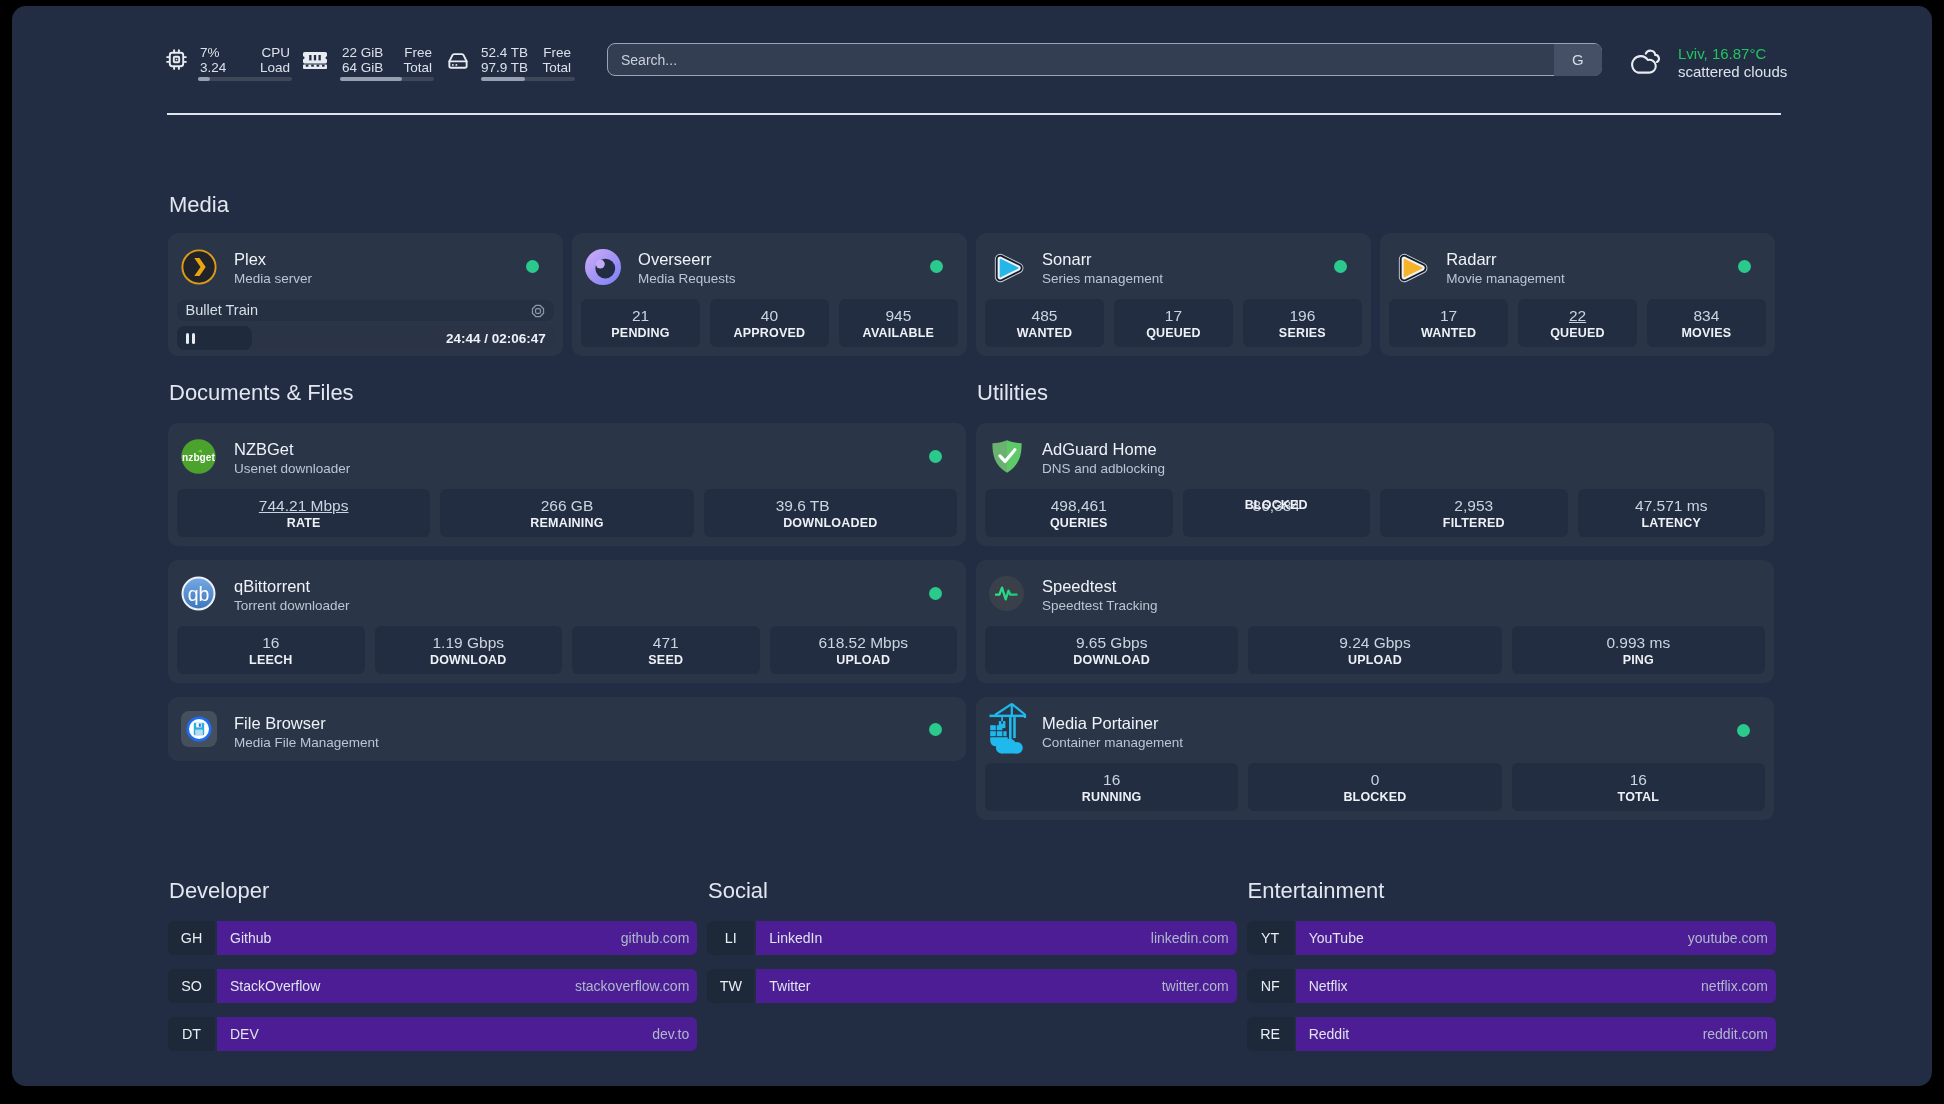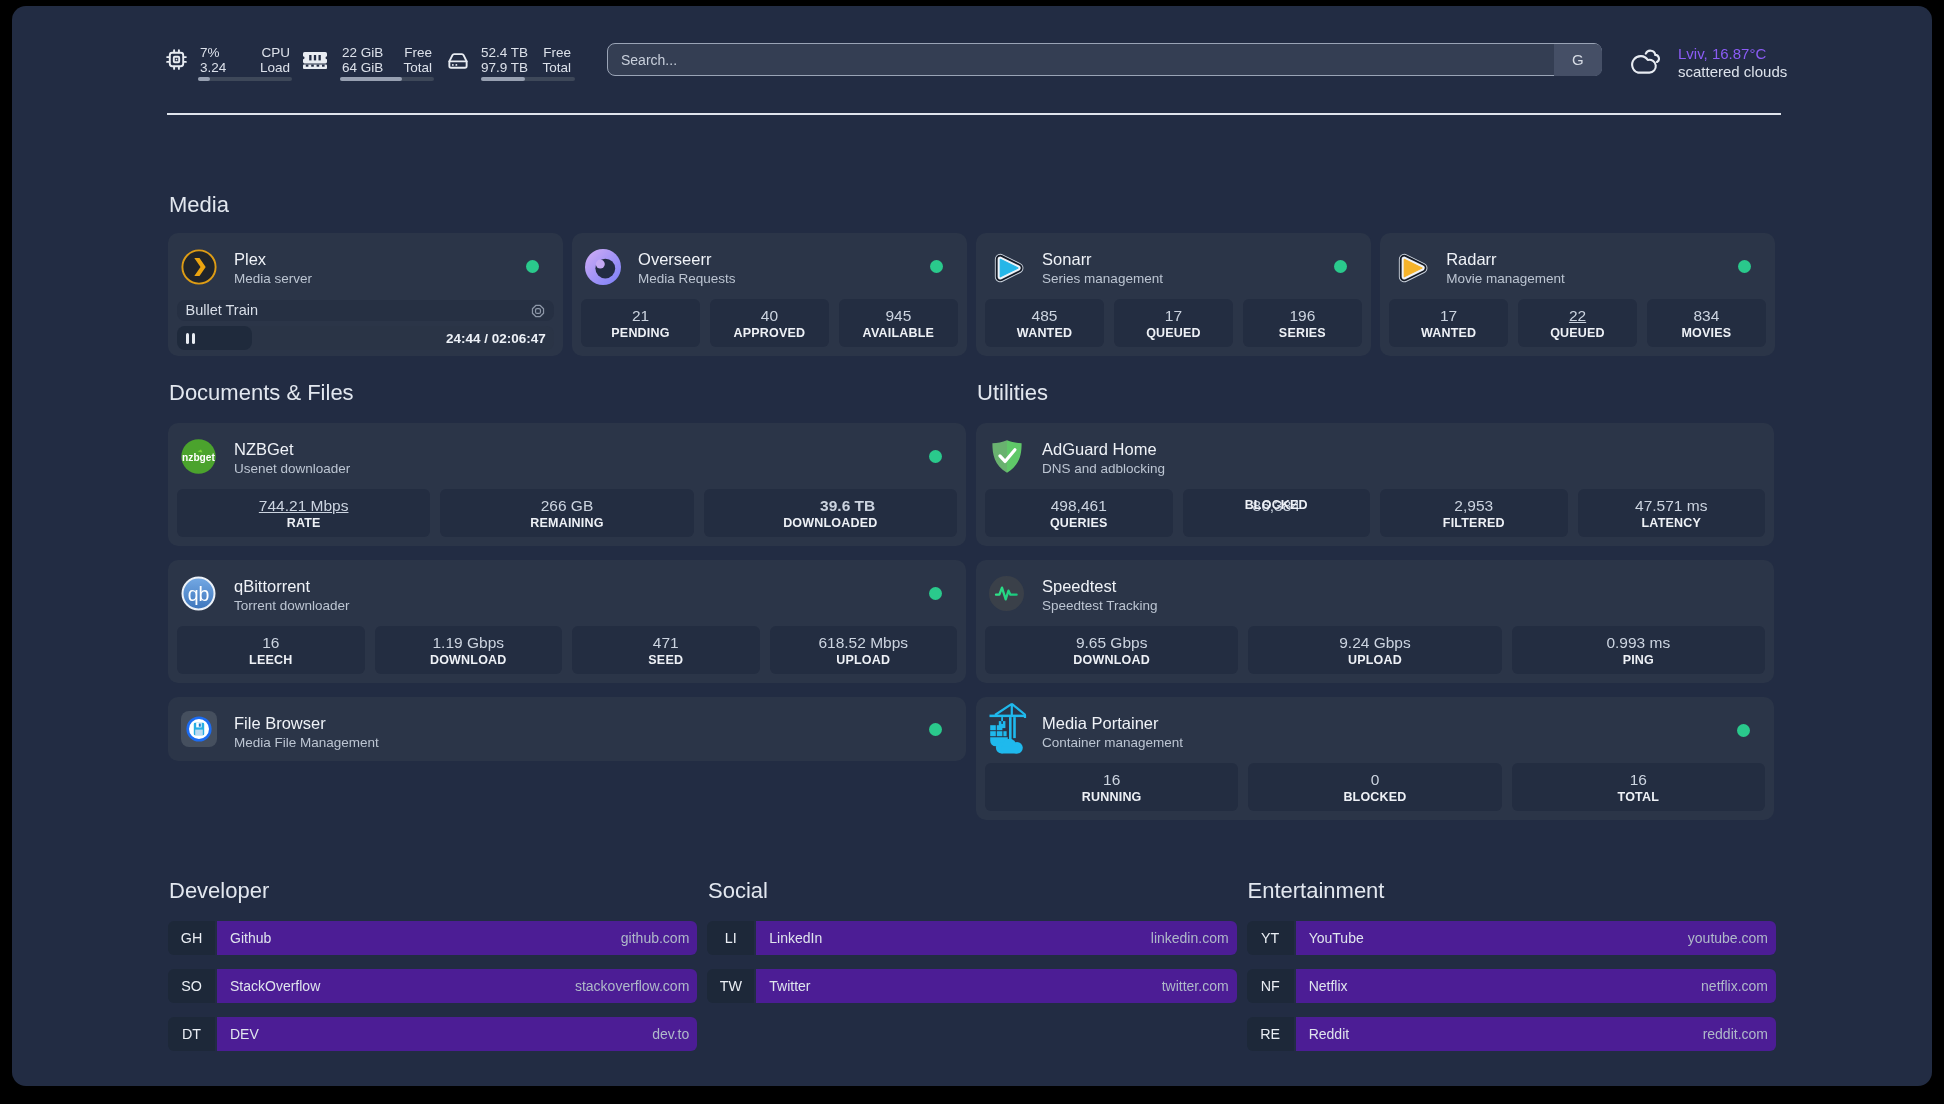--- a/index.html
+++ b/index.html
@@ -64,21 +64,21 @@
 <div class="abs tw twr" style="left:481px;top:60.5px;width:90px;height:14.5px;">Total</div>
 <div class="abs bar" style="left:481px;top:76.5px;width:94px;height:4px;"></div>
 <div class="abs barf" style="left:481px;top:76.5px;width:43.71px;height:4px;"></div>
 <div class="abs " style="left:607px;top:43px;width:995px;height:33px;background:#343E53;border:1px solid #9AA4B6;border-radius:8px;"></div>
 <div class="abs " style="left:621px;top:43px;width:500px;height:33px;display:flex;align-items:center;font-size:14px;color:#C9D0DC;">Search...</div>
 <div class="abs " style="left:1554px;top:43.5px;width:47.5px;height:32px;background:#454F66;border-radius:0 7px 7px 0;display:flex;align-items:center;justify-content:center;font-size:15px;color:#D6DBE4;">G</div>
 <div class="abs " style="left:1626px;top:44px;"><svg width="34" height="32" viewBox="0 0 34 32">
       <path d="M19.8 9.6a5 5 0 0 1 9.5 1.3 3.8 3.8 0 0 1 1.7 7.1" fill="none" stroke="#E8ECF2" stroke-width="2.1" stroke-linecap="round"></path>
       <path d="M11.8 28.6h11.6a6.4 6.4 0 1 0-1.6-12.6 8.5 8.5 0 1 0-10 12.6z" fill="#222C43" stroke="#E8ECF2" stroke-width="2.1" stroke-linejoin="round"></path>
     </svg></div>
-<div class="abs " style="left:1678px;top:44.5px;width:120px;height:18px;font-size:15px;color:#8b5cf6;line-height:18px;">Lviv, 16.87°C</div>
+<div class="abs " style="left:1678px;top:44.5px;width:120px;height:18px;font-size:15px;color:#22c55e;line-height:18px;">Lviv, 16.87°C</div>
 <div class="abs " style="left:1678px;top:62.5px;width:120px;height:18px;font-size:15px;color:#DDE3EC;line-height:18px;white-space:nowrap;">scattered clouds</div>
 <div class="abs " style="left:167px;top:113px;width:1614px;height:2px;background:#DFE4EC;"></div>
 <div class="abs sec" style="left:169px;top:192px;width:400px;height:26px;">Media</div>
 <div class="abs sec" style="left:169px;top:380px;width:400px;height:26px;">Documents &amp; Files</div>
 <div class="abs sec" style="left:977px;top:380px;width:400px;height:26px;">Utilities</div>
 <div class="abs sec" style="left:169px;top:878px;width:400px;height:26px;">Developer</div>
 <div class="abs sec" style="left:708px;top:878px;width:400px;height:26px;">Social</div>
 <div class="abs sec" style="left:1247.5px;top:878px;width:400px;height:26px;">Entertainment</div>
 <div class="abs card" style="left:168px;top:233px;width:394.75px;height:123px;"></div>
 <div class="abs " style="left:181px;top:248.5px;"><svg width="36" height="36" viewBox="0 0 36 36">
@@ -171,21 +171,21 @@
 <div class="abs title" style="left:234px;top:439px;width:658px;height:20px;">NZBGet</div>
 <div class="abs sub" style="left:234px;top:459.5px;width:658px;height:17px;">Usenet downloader</div>
 <div class="abs dot" style="left:929.2px;top:450px;"></div>
 <div class="abs stat" style="left:177.0px;top:489px;width:253.33333333333334px;height:48px;"></div>
 <div class="abs num" style="left:177.0px;top:496.5px;width:253.33333333333334px;height:17px;text-decoration:underline;">744.21 Mbps</div>
 <div class="abs lbl" style="left:177.0px;top:515.5px;width:253.33333333333334px;height:15px;">RATE</div>
 <div class="abs stat" style="left:440.33333333333337px;top:489px;width:253.33333333333334px;height:48px;"></div>
 <div class="abs num" style="left:440.33333333333337px;top:496.5px;width:253.33333333333334px;height:17px;">266 GB</div>
 <div class="abs lbl" style="left:440.33333333333337px;top:515.5px;width:253.33333333333334px;height:15px;">REMAINING</div>
 <div class="abs stat" style="left:703.6666666666667px;top:489px;width:253.33333333333334px;height:48px;"></div>
-<div class="abs num" style="left:721px;top:496.5px;width:253.33333333333334px;height:17px;font-weight:bold;">39.6 TB</div>
+<div class="abs num" style="left:676px;top:496.5px;width:253.33333333333334px;height:17px;">39.6 TB</div>
 <div class="abs lbl" style="left:703.6666666666667px;top:515.5px;width:253.33333333333334px;height:15px;">DOWNLOADED</div>
 <div class="abs card" style="left:168px;top:560px;width:798px;height:123px;"></div>
 <div class="abs " style="left:181px;top:575.5px;"><svg width="35" height="35" viewBox="0 0 35 35">
       <defs>
         <linearGradient id="qbg" x1="0" y1="0" x2="0" y2="1">
           <stop offset="0" stop-color="#74A9E4"></stop>
           <stop offset="1" stop-color="#3E76BC"></stop>
         </linearGradient>
       </defs>
       <circle cx="17.5" cy="17.5" r="16" fill="url(#qbg)" stroke="#EDF2F8" stroke-width="2"></circle>

